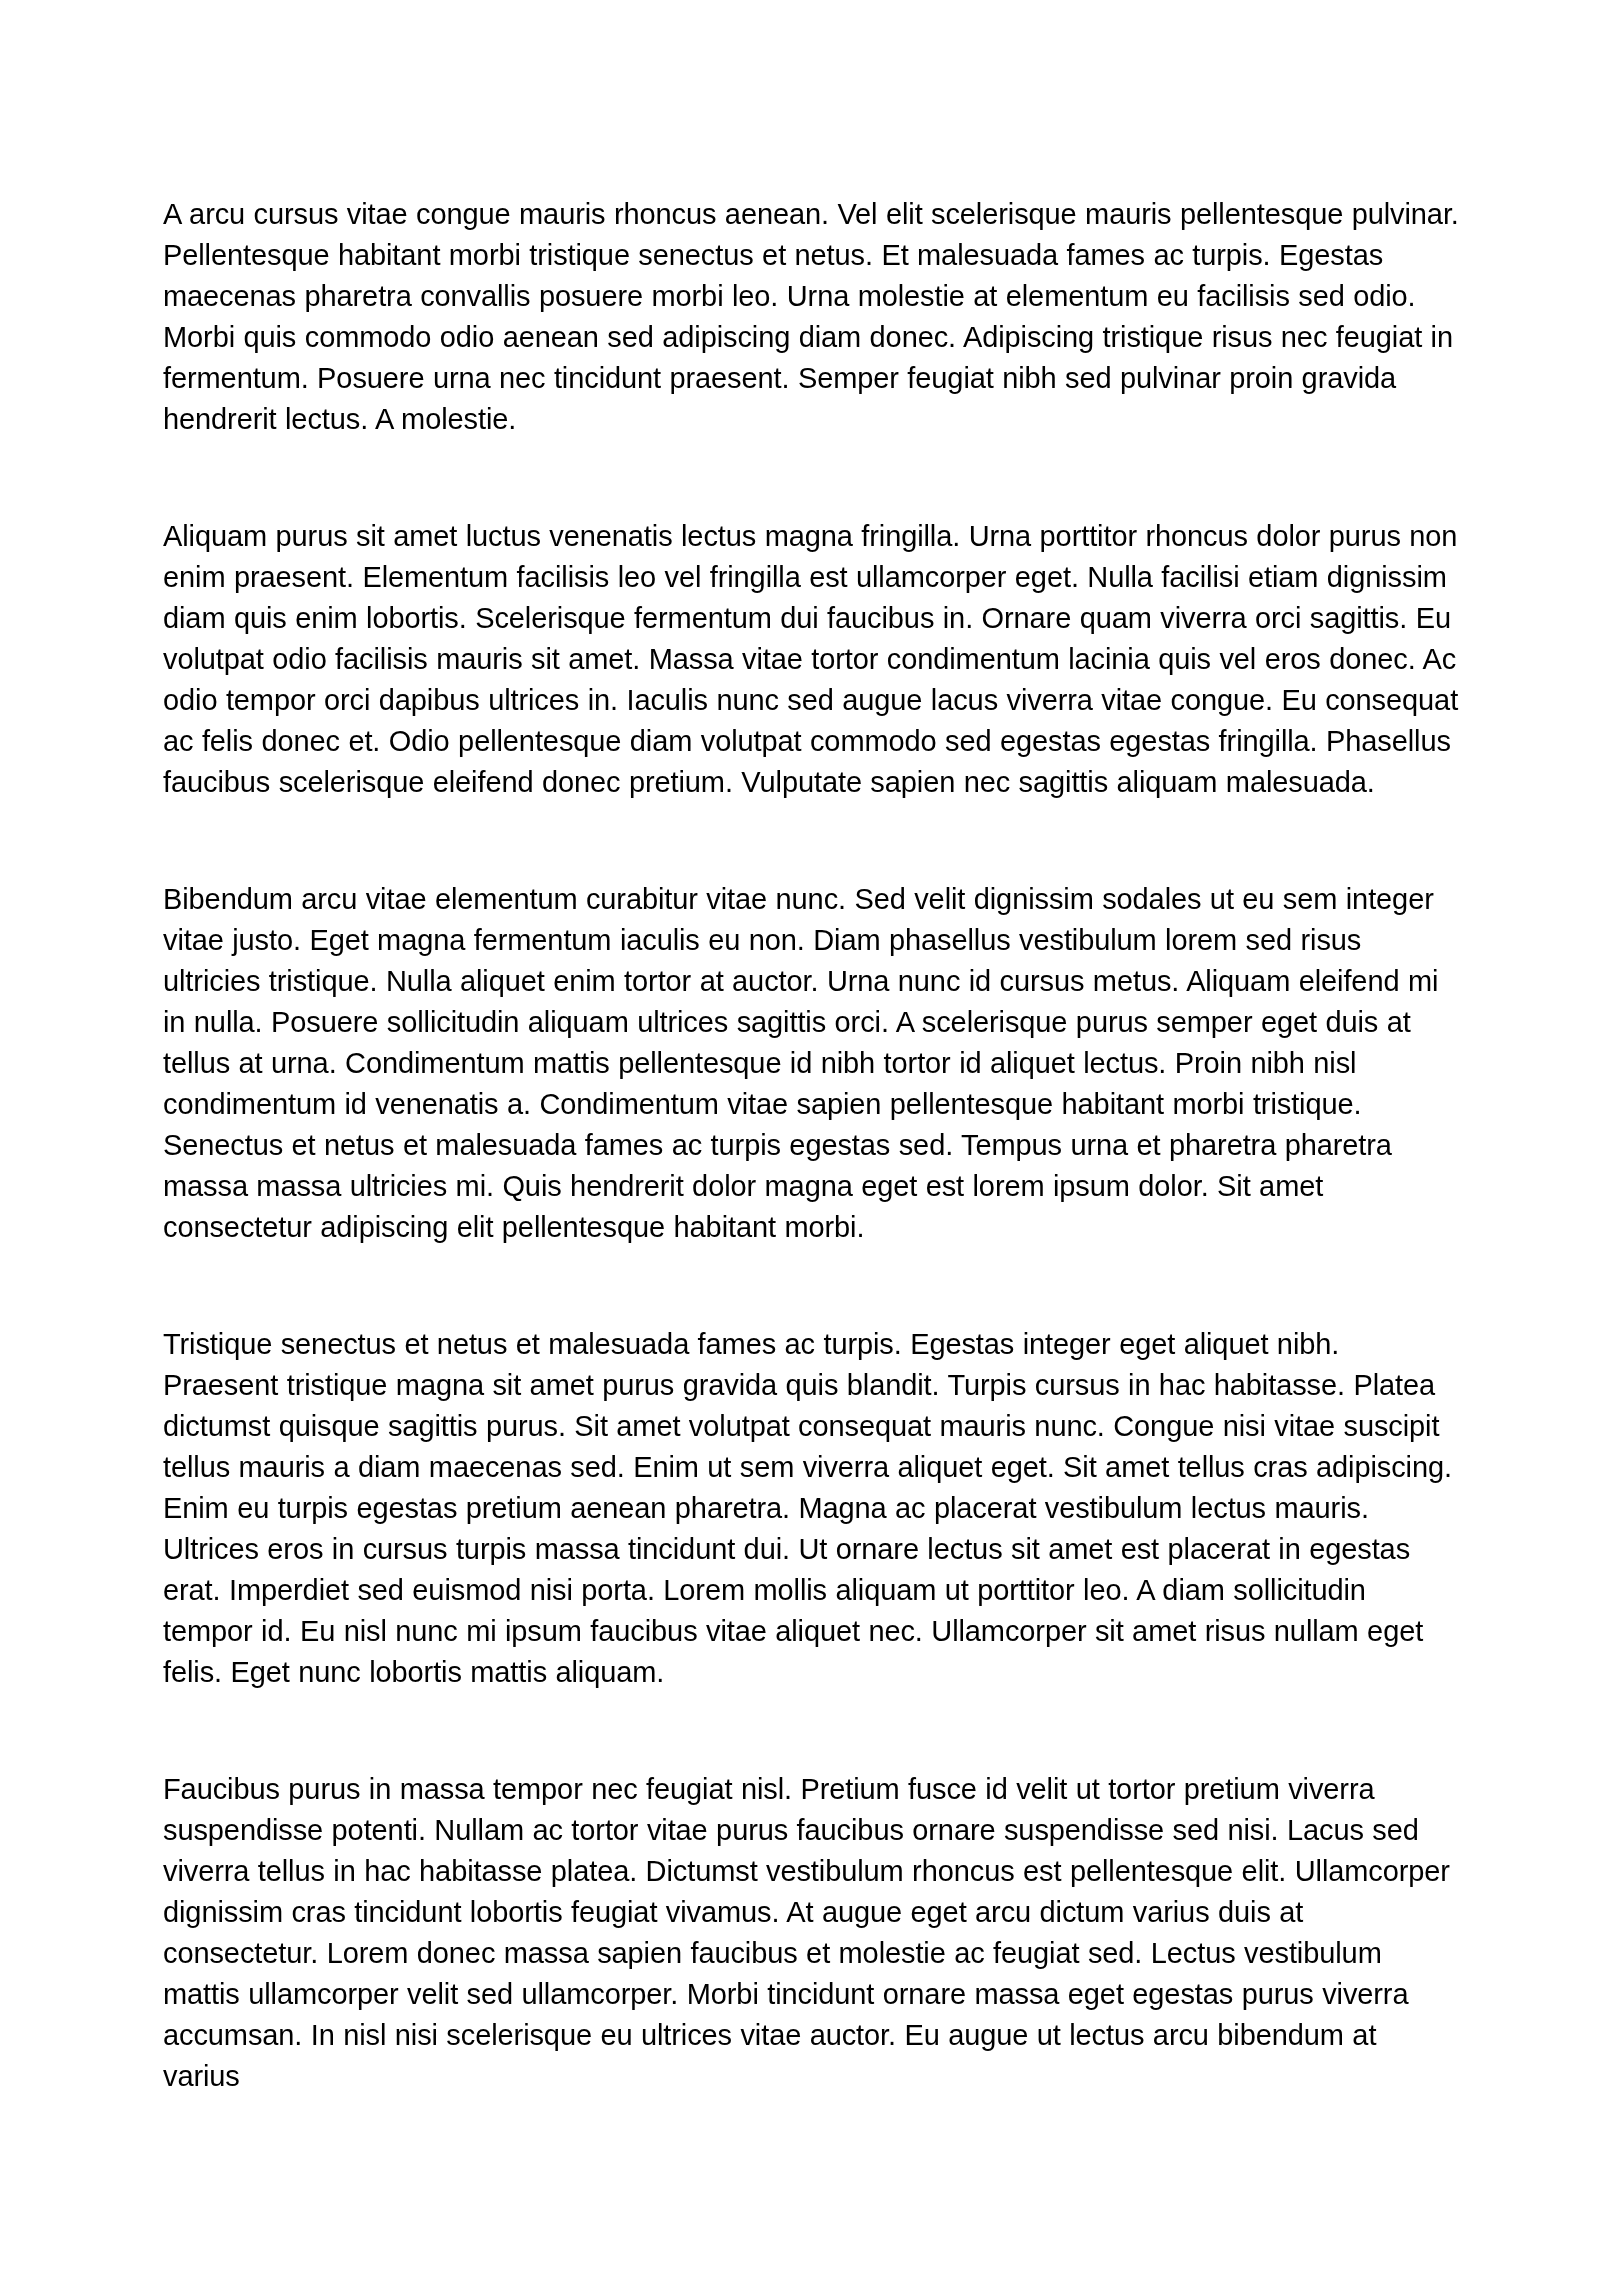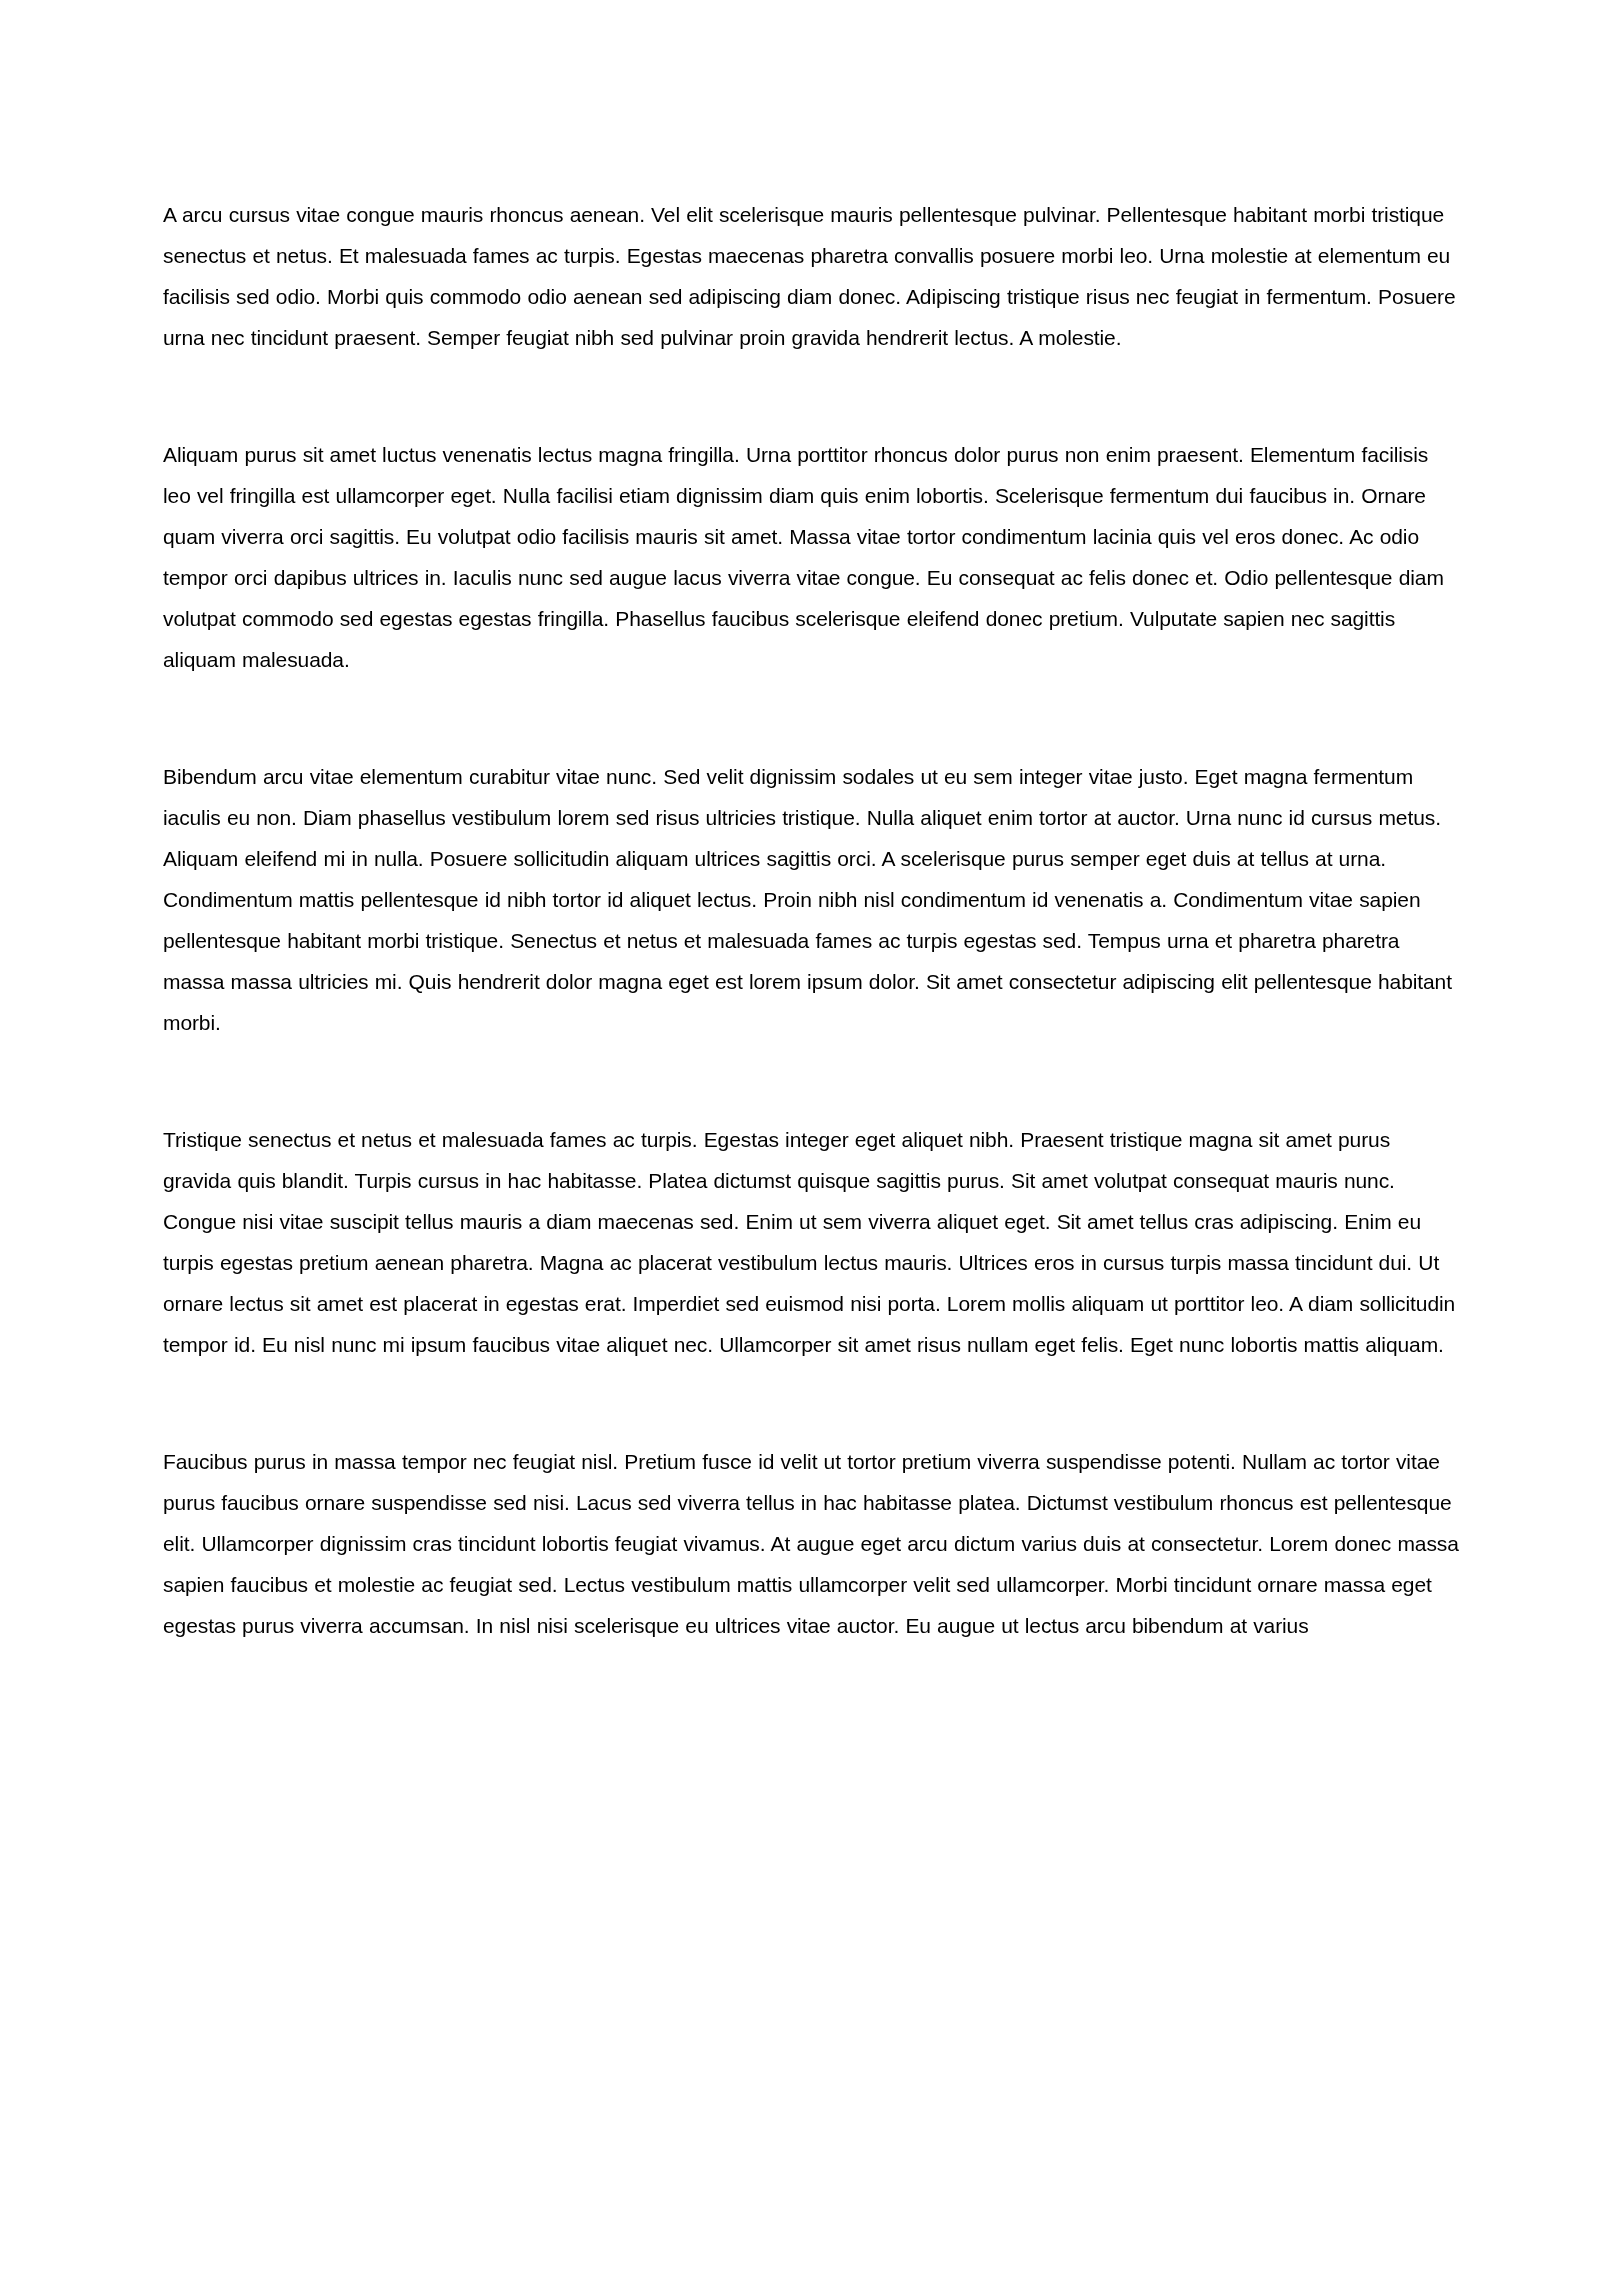--- a/index.html
+++ b/index.html
@@ -16,21 +16,21 @@
     font-family: "Liberation Sans", sans-serif;
   }
   .content {
     position: absolute;
     left: 163px;
     top: 194px;
     width: 1296px;
   }
   .content p {
     margin: 0 0 76px 0;
-    font-size: 21px;
+    font-size: 29px;
     line-height: 41px;
     color: #000000;
     letter-spacing: -0.1px;
     text-align: left;
     word-spacing: 0.5px;
   }
   .content p:last-child {
     margin-bottom: 12px;
   }
 </style>

